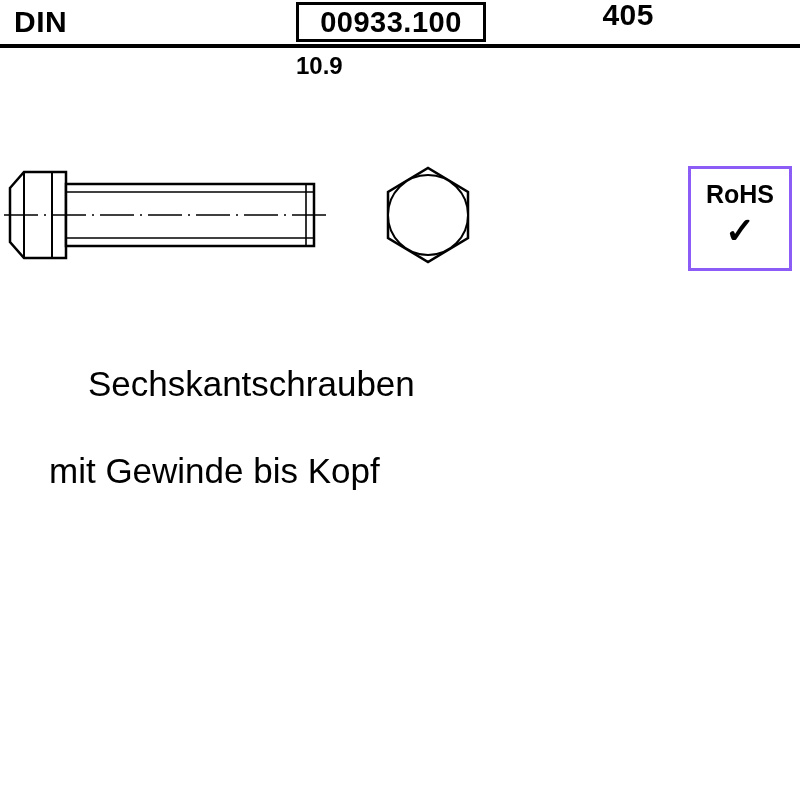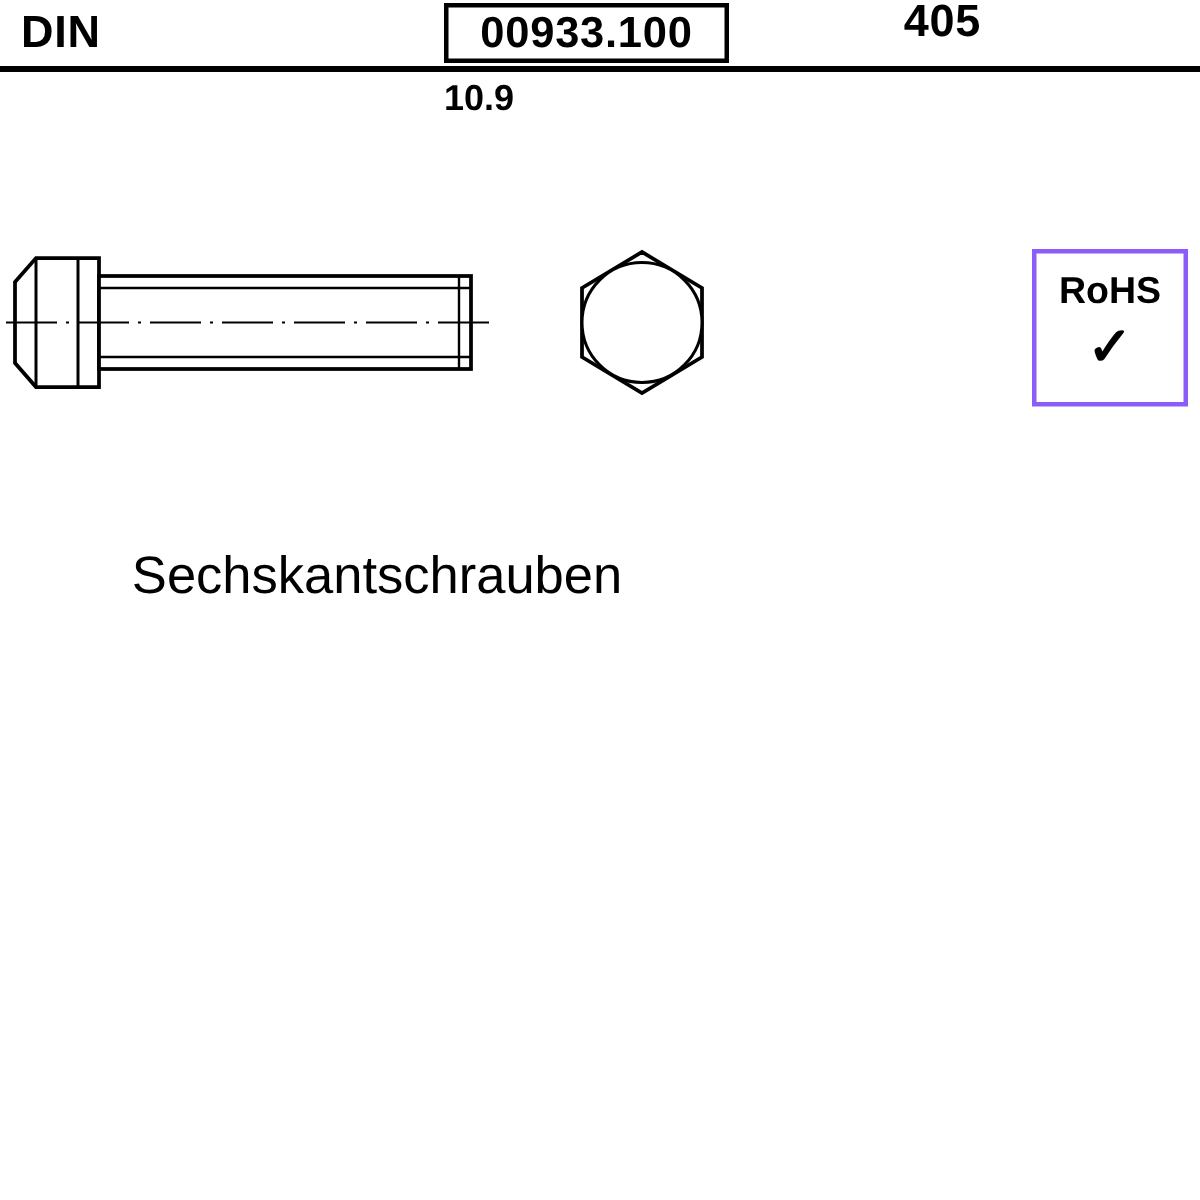--- a/index.html
+++ b/index.html
@@ -208,20 +208,21 @@
 
           <circle cx="428" cy="65" r="40" stroke-width="2"></circle>
         </g>
 
       </g>
     </svg>
   </div>
 
   <div class="title">
     <span>Sechskantschrauben</span>
+    <span class="line2">mit Gewinde bis Kopf</span>
   </div>
 
   <div class="badge badge-rohs">
     <div class="b-title">RoHS</div>
     <div class="b-check">✓</div>
   </div>
 
 
 </div>
 

